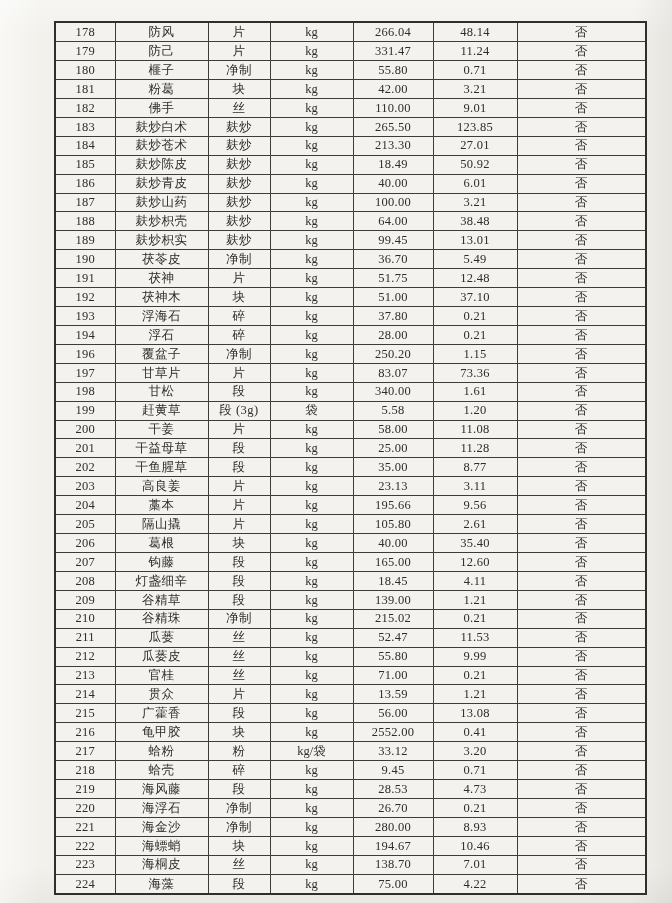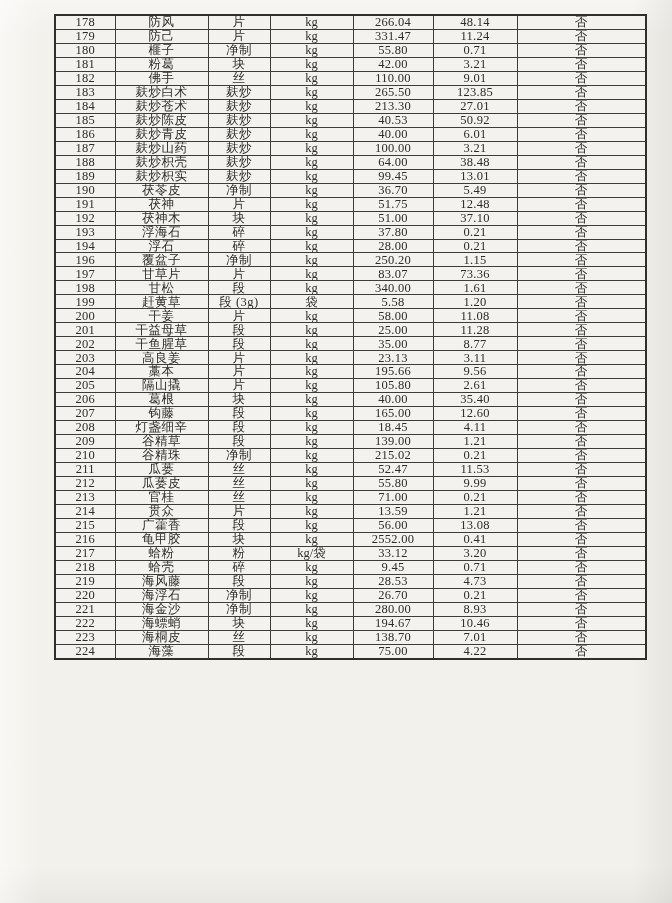--- a/index.html
+++ b/index.html
@@ -20,23 +20,23 @@
     position: absolute;
     inset: 0;
     background:
       linear-gradient(to right, rgba(255,255,255,0.5) 0%, rgba(255,255,255,0) 6%, rgba(0,0,0,0) 94%, rgba(0,0,0,0.05) 100%),
       linear-gradient(to bottom, rgba(255,255,255,0.35) 0%, rgba(255,255,255,0) 4%, rgba(0,0,0,0) 96%, rgba(0,0,0,0.04) 100%),
       #f2f1ec;
   }
   table.price-table {
     position: absolute;
     left: 54px;
-    top: 14px;
+    top: 21px;
     width: 591px;
-    height: 646px;
+    height: 874px;
     border-collapse: collapse;
     table-layout: fixed;
     background: #f3f2ee;
   }
   table.price-table td {
     border: 1px solid #3d3c39;
     padding: 0;
     text-align: center;
     vertical-align: middle;
     font-size: 12.5px;
@@ -129,21 +129,21 @@
     <td class="c-unit">kg</td>
     <td class="c-num">213.30</td>
     <td class="c-num">27.01</td>
     <td class="c-name">否</td>
   </tr>
       <tr>
     <td class="c-num">185</td>
     <td class="c-name">麸炒陈皮</td>
     <td class="c-name">麸炒</td>
     <td class="c-unit">kg</td>
-    <td class="c-num">40.53</td>
+    <td class="c-num">18.49</td>
     <td class="c-num">50.92</td>
     <td class="c-name">否</td>
   </tr>
       <tr>
     <td class="c-num">186</td>
     <td class="c-name">麸炒青皮</td>
     <td class="c-name">麸炒</td>
     <td class="c-unit">kg</td>
     <td class="c-num">40.00</td>
     <td class="c-num">6.01</td>

